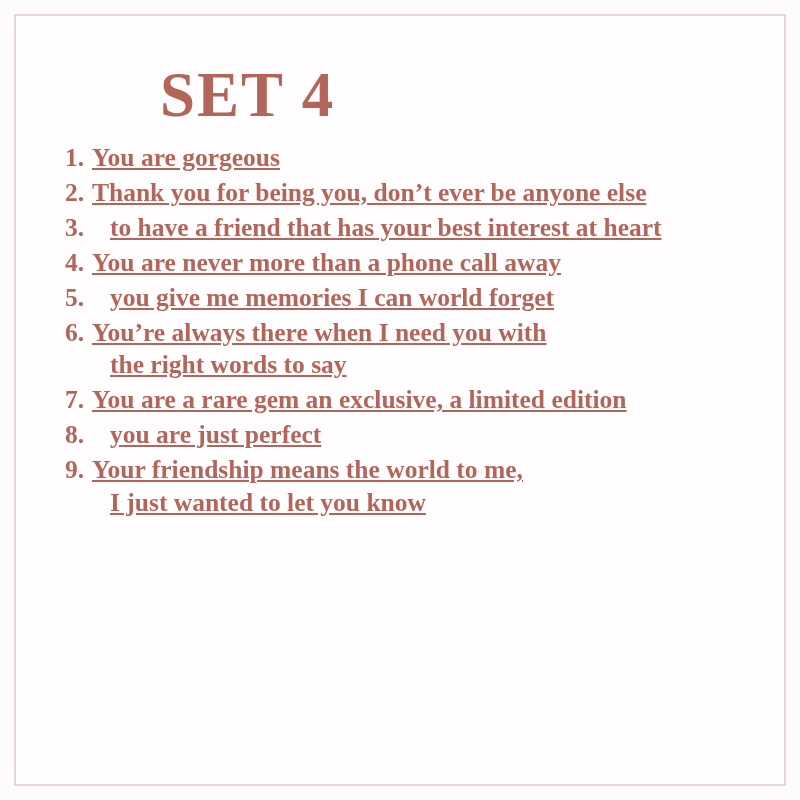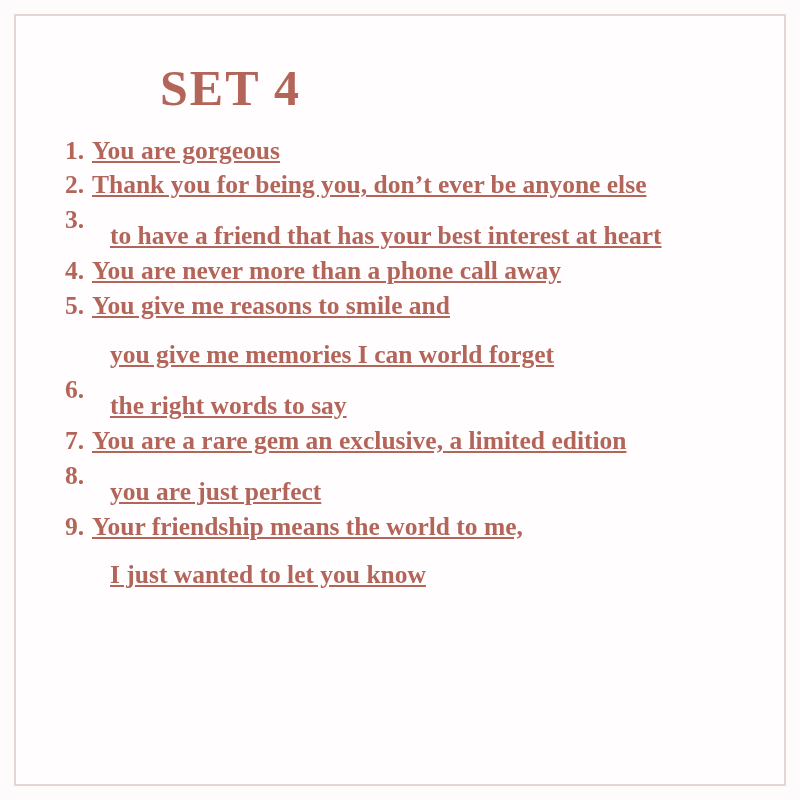--- a/index.html
+++ b/index.html
@@ -33,23 +33,23 @@
   .content {
     position: relative;
     z-index: 2;
     padding: 40px 34px 0 34px;
     box-sizing: border-box;
   }
   .title {
     color: #b4655a;
     font-family: "Liberation Serif", serif;
     font-weight: bold;
-    font-size: 50px;
+    font-size: 63px;
     letter-spacing: 2px;
-    margin: 8px 0 20px 112px;
+    margin: 8px 0 14px 112px;
     line-height: 1.05;
   }
   .list {
     list-style: none;
     margin: 0;
     padding: 0;
   }
   .item {
     display: flex;
     align-items: flex-start;
@@ -69,21 +69,20 @@
   }
   .text {
     flex: 1;
   }
   .text .line {
     display: block;
     text-decoration: underline;
   }
   .text .line.indent {
     padding-left: 18px;
-    margin-top: 16px;
   }
 </style>
 </head>
 <body>
 
 <div class="page">
   <div class="frame"></div>
   <div class="content">
     <div class="title">SET 4</div>
     <ul class="list" id="list-root">
@@ -107,27 +106,27 @@
         </li>
         <li class="item">
           <span class="num">4.</span>
           <span class="text">
             <span class="line">You are never more than a phone call away</span>
           </span>
         </li>
         <li class="item">
           <span class="num">5.</span>
           <span class="text">
-            <span class="line">You give me reasons to smile and</span>
             <span class="line indent">you give me memories I can world forget</span>
           </span>
         </li>
         <li class="item">
           <span class="num">6.</span>
           <span class="text">
+            <span class="line">You’re always there when I need you with</span>
             <span class="line indent">the right words to say</span>
           </span>
         </li>
         <li class="item">
           <span class="num">7.</span>
           <span class="text">
             <span class="line">You are a rare gem an exclusive, a limited edition</span>
           </span>
         </li>
         <li class="item">

